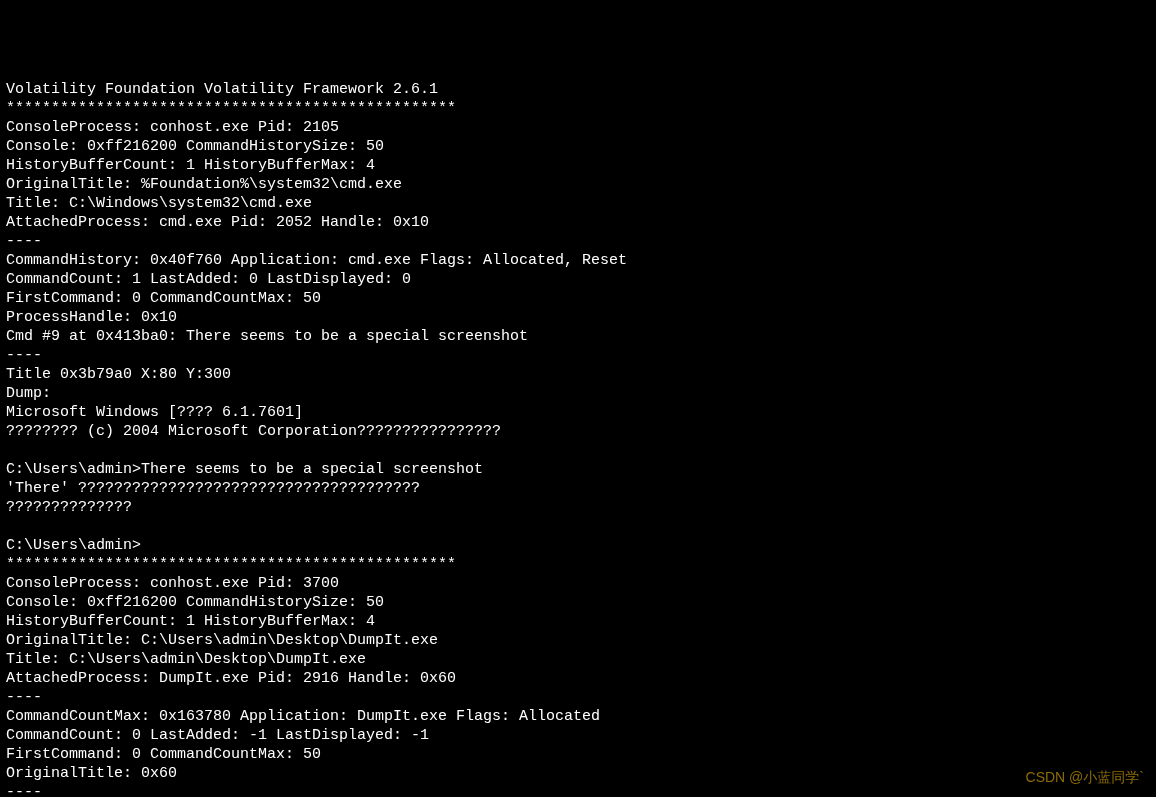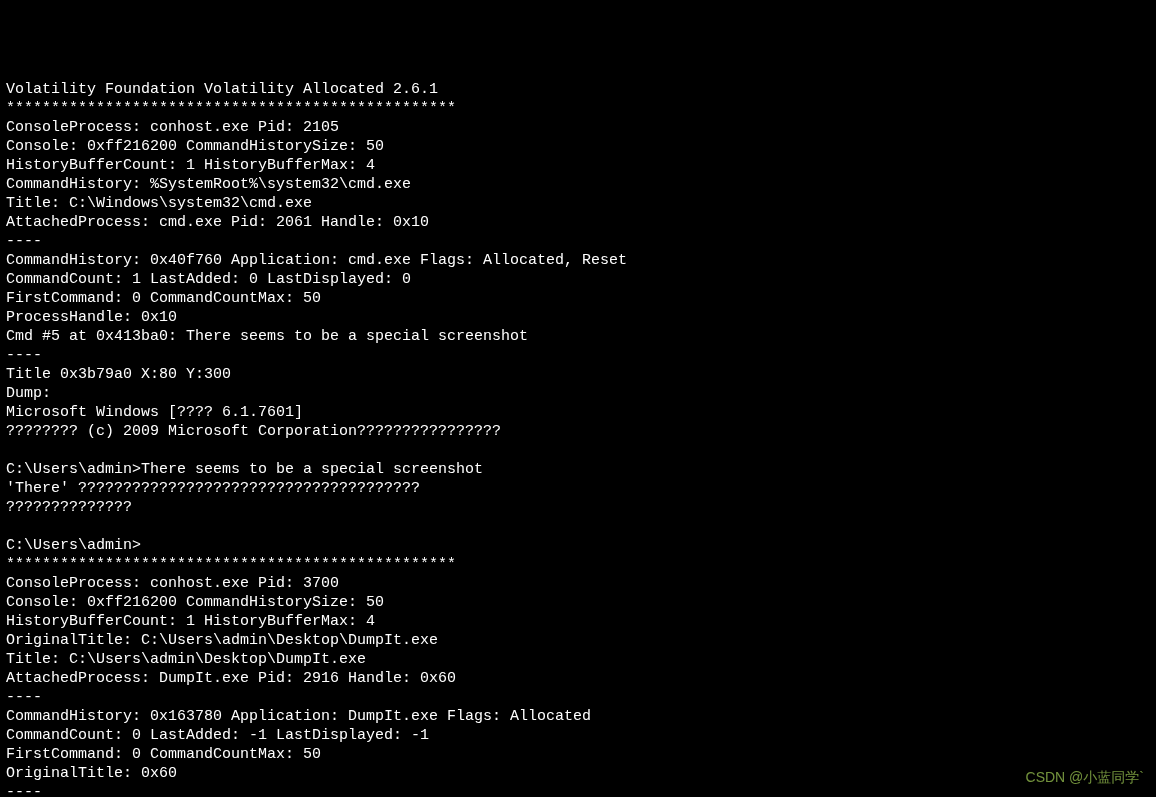--- a/index.html
+++ b/index.html
@@ -20,65 +20,65 @@
       overflow: hidden;
       position: relative;
     }
     .terminal-output {
       white-space: pre;
     }
     .watermark {
       position: absolute;
       bottom: 10px;
       right: 12px;
-      color: #bef264;
+      color: #eab308;
       font-family: "Microsoft YaHei", sans-serif;
       font-size: 14px;
       opacity: 0.6;
     }
   </style>
 </head>
 <body>
 
 
 
-<div class="terminal-output"><span>Volatility Foundation Volatility Allocated 2.6.1</span>
+<div class="terminal-output"><span>Volatility Foundation Volatility Framework 2.6.1</span>
 <span>**************************************************</span>
 <span>ConsoleProcess: conhost.exe Pid: 2105</span>
 <span>Console: 0xff216200 CommandHistorySize: 50</span>
 <span>HistoryBufferCount: 1 HistoryBufferMax: 4</span>
-<span>CommandHistory: %SystemRoot%\system32\cmd.exe</span>
+<span>OriginalTitle: %Foundation%\system32\cmd.exe</span>
 <span>Title: C:\Windows\system32\cmd.exe</span>
-<span>AttachedProcess: cmd.exe Pid: 2061 Handle: 0x10</span>
+<span>AttachedProcess: cmd.exe Pid: 2052 Handle: 0x10</span>
 <span>----</span>
 <span>CommandHistory: 0x40f760 Application: cmd.exe Flags: Allocated, Reset</span>
 <span>CommandCount: 1 LastAdded: 0 LastDisplayed: 0</span>
 <span>FirstCommand: 0 CommandCountMax: 50</span>
 <span>ProcessHandle: 0x10</span>
-<span>Cmd #5 at 0x413ba0: There seems to be a special screenshot</span>
+<span>Cmd #9 at 0x413ba0: There seems to be a special screenshot</span>
 <span>----</span>
 <span>Title 0x3b79a0 X:80 Y:300</span>
 <span>Dump:</span>
 <span>Microsoft Windows [???? 6.1.7601]</span>
-<span>???????? (c) 2009 Microsoft Corporation????????????????</span>
+<span>???????? (c) 2004 Microsoft Corporation????????????????</span>
 <span></span>
 <span>C:\Users\admin&gt;There seems to be a special screenshot</span>
 <span>'There' ??????????????????????????????????????</span>
 <span>??????????????</span>
 <span></span>
 <span>C:\Users\admin&gt;</span>
 <span>**************************************************</span>
 <span>ConsoleProcess: conhost.exe Pid: 3700</span>
 <span>Console: 0xff216200 CommandHistorySize: 50</span>
 <span>HistoryBufferCount: 1 HistoryBufferMax: 4</span>
 <span>OriginalTitle: C:\Users\admin\Desktop\DumpIt.exe</span>
 <span>Title: C:\Users\admin\Desktop\DumpIt.exe</span>
 <span>AttachedProcess: DumpIt.exe Pid: 2916 Handle: 0x60</span>
 <span>----</span>
-<span>CommandHistory: 0x163780 Application: DumpIt.exe Flags: Allocated</span>
+<span>CommandCountMax: 0x163780 Application: DumpIt.exe Flags: Allocated</span>
 <span>CommandCount: 0 LastAdded: -1 LastDisplayed: -1</span>
 <span>FirstCommand: 0 CommandCountMax: 50</span>
 <span>OriginalTitle: 0x60</span>
 <span>----</span>
 
 
 </div>
 
 <div class="watermark">CSDN @小蓝同学`</div>
 

